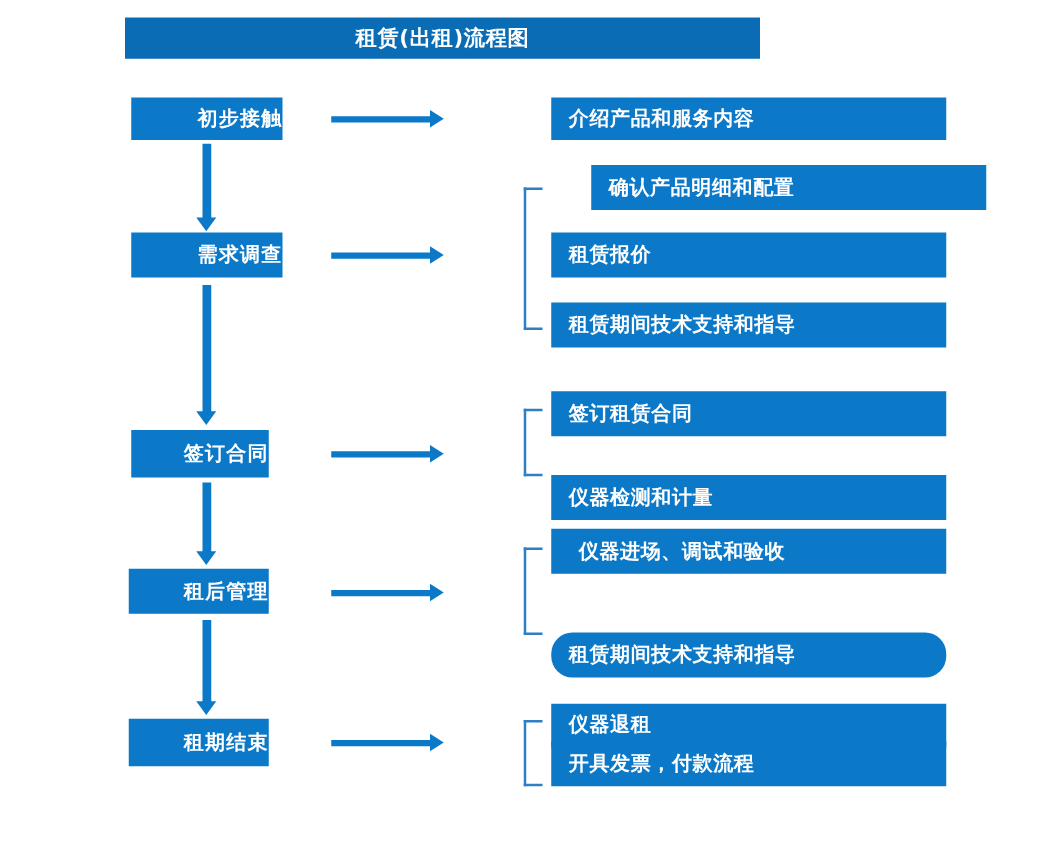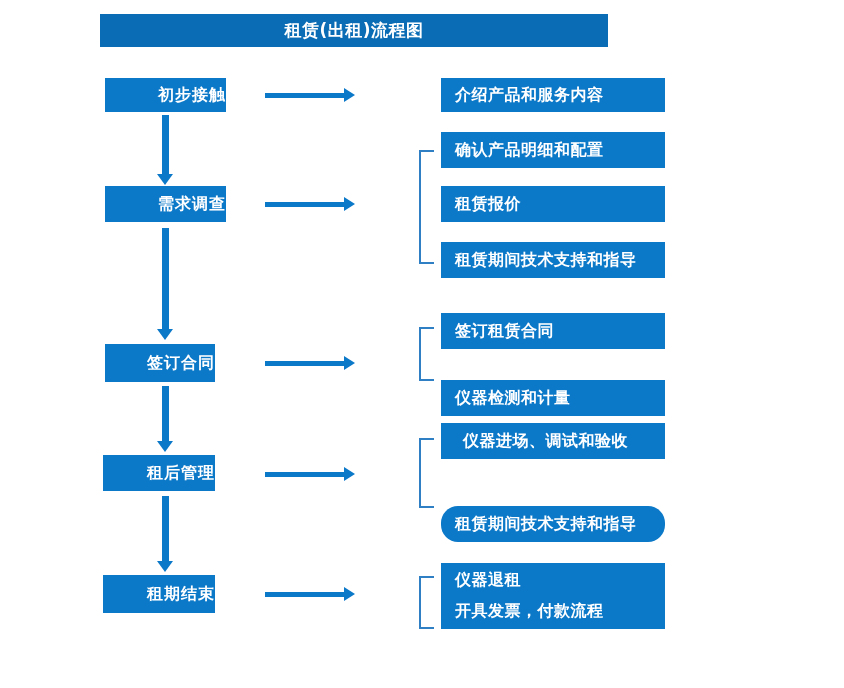--- a/index.html
+++ b/index.html
@@ -52,21 +52,21 @@
     font-size: 16px;
     font-weight: bold;
     letter-spacing: 1px;
     white-space: nowrap;
   }
 
   
   .detail-box {
     position: absolute;
     left: 441px;
-    width: 224px;
+    width: 316px;
     background: #0b78c8;
     display: flex;
     align-items: center;
     padding-left: 14px;
     box-sizing: border-box;
   }
   .detail-box .box-text {
     color: #ffffff;
     font-size: 16px;
     font-weight: bold;
@@ -196,21 +196,21 @@
         <span class="box-text">租后管理</span>
       </div>
       <div class="stage-box" style="left: 103px; top: 575px; width: 112px; height: 38px;">
         <span class="box-text">租期结束</span>
       </div>
     </div>
   <div id="layer-details">
       <div class="detail-box" style="top: 78px; height: 34px;">
         <span class="box-text">介绍产品和服务内容</span>
       </div>
-      <div class="detail-box" style="top: 132px; height: 36px;">
+      <div class="detail-box" style="top: 132px; height: 36px; margin-left: 32px;">
         <span class="box-text">确认产品明细和配置</span>
       </div>
       <div class="detail-box" style="top: 186px; height: 36px;">
         <span class="box-text">租赁报价</span>
       </div>
       <div class="detail-box" style="top: 242px; height: 36px;">
         <span class="box-text">租赁期间技术支持和指导</span>
       </div>
       <div class="detail-box" style="top: 313px; height: 36px;">
         <span class="box-text">签订租赁合同</span>

